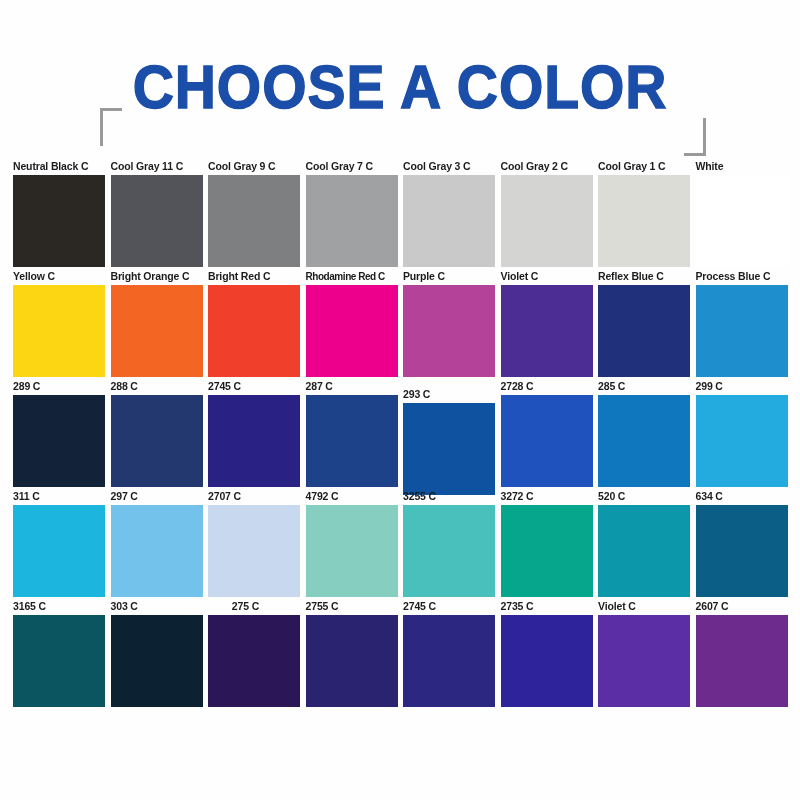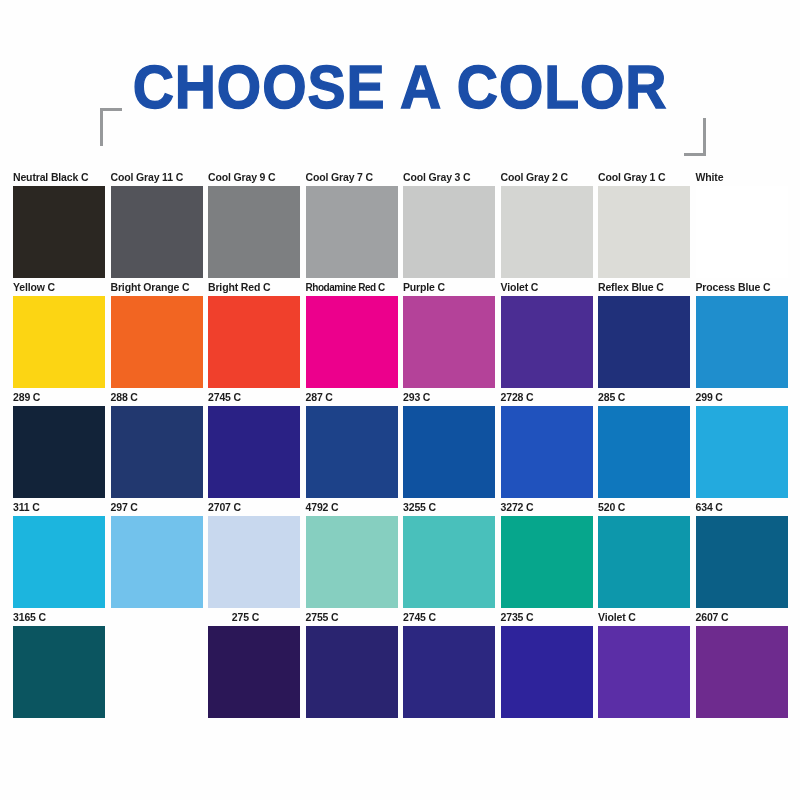--- a/index.html
+++ b/index.html
@@ -71,21 +71,21 @@
     left: 13px;
     top: 160px;
     width: 780px;
   }
   .row {
     position: relative;
     height: 110px;
   }
   .cell {
     position: absolute;
-    top: 11px;
+    top: 0;
     width: 75px;
   }
   .cell-label {
     display: block;
     height: 15px;
     font-family: "Liberation Sans", sans-serif;
     font-weight: bold;
     font-size: 10.5px;
     line-height: 13px;
     letter-spacing: -0.15px;
@@ -197,21 +197,21 @@
           <span class="cell-swatch" style="background: rgb(34, 56, 111);"></span>
         </div>
         <div class="cell" style="left: 195px;">
           <span class="cell-label">2745 C</span>
           <span class="cell-swatch" style="background: rgb(42, 33, 133);"></span>
         </div>
         <div class="cell" style="left: 292.5px;">
           <span class="cell-label">287 C</span>
           <span class="cell-swatch" style="background: rgb(29, 66, 137);"></span>
         </div>
-        <div class="cell" style="left: 390px;">
+        <div class="cell" style="left: 390px; margin-top: 8px;">
           <span class="cell-label">293 C</span>
           <span class="cell-swatch" style="background: rgb(15, 82, 160);"></span>
         </div>
         <div class="cell" style="left: 487.5px;">
           <span class="cell-label">2728 C</span>
           <span class="cell-swatch" style="background: rgb(32, 82, 189);"></span>
         </div>
         <div class="cell" style="left: 585px;">
           <span class="cell-label">285 C</span>
           <span class="cell-swatch" style="background: rgb(15, 119, 189);"></span>
@@ -252,20 +252,24 @@
         </div>
         <div class="cell" style="left: 682.5px;">
           <span class="cell-label">634 C</span>
           <span class="cell-swatch" style="background: rgb(11, 95, 134);"></span>
         </div>
       </div>
       <div class="row">
         <div class="cell" style="left: 0px;">
           <span class="cell-label">3165 C</span>
           <span class="cell-swatch" style="background: rgb(11, 85, 96);"></span>
+        </div>
+        <div class="cell" style="left: 97.5px;">
+          <span class="cell-label">303 C</span>
+          <span class="cell-swatch" style="background: rgb(12, 34, 51);"></span>
         </div>
         <div class="cell" style="left: 195px; text-align: center;">
           <span class="cell-label">275 C</span>
           <span class="cell-swatch" style="background: rgb(43, 23, 87);"></span>
         </div>
         <div class="cell" style="left: 292.5px;">
           <span class="cell-label">2755 C</span>
           <span class="cell-swatch" style="background: rgb(42, 36, 112);"></span>
         </div>
         <div class="cell" style="left: 390px;">

